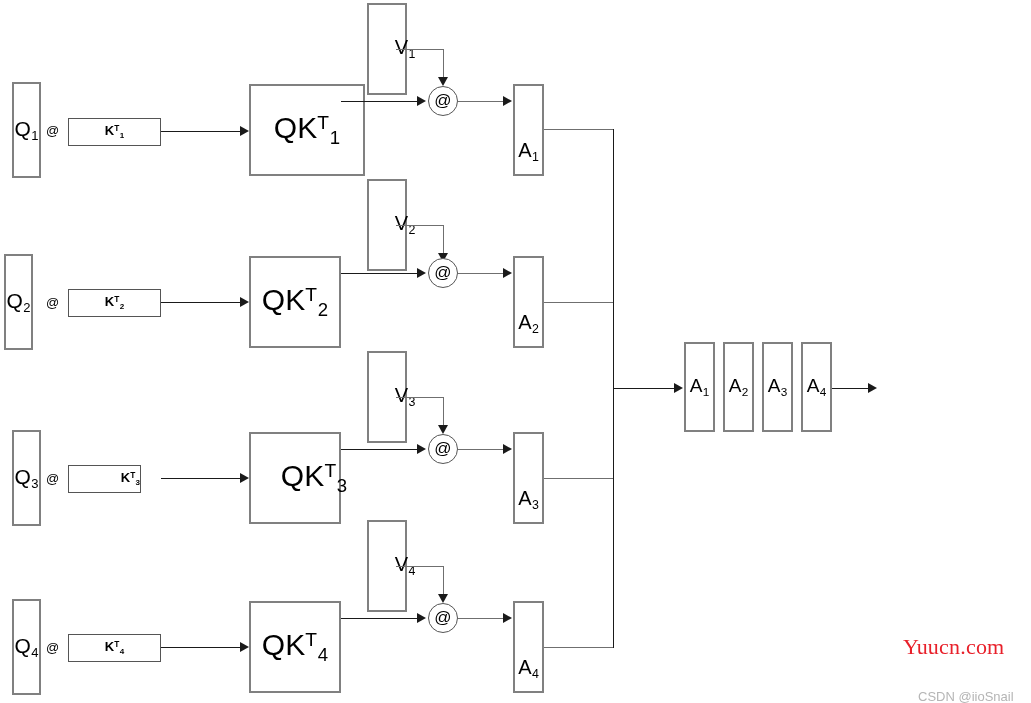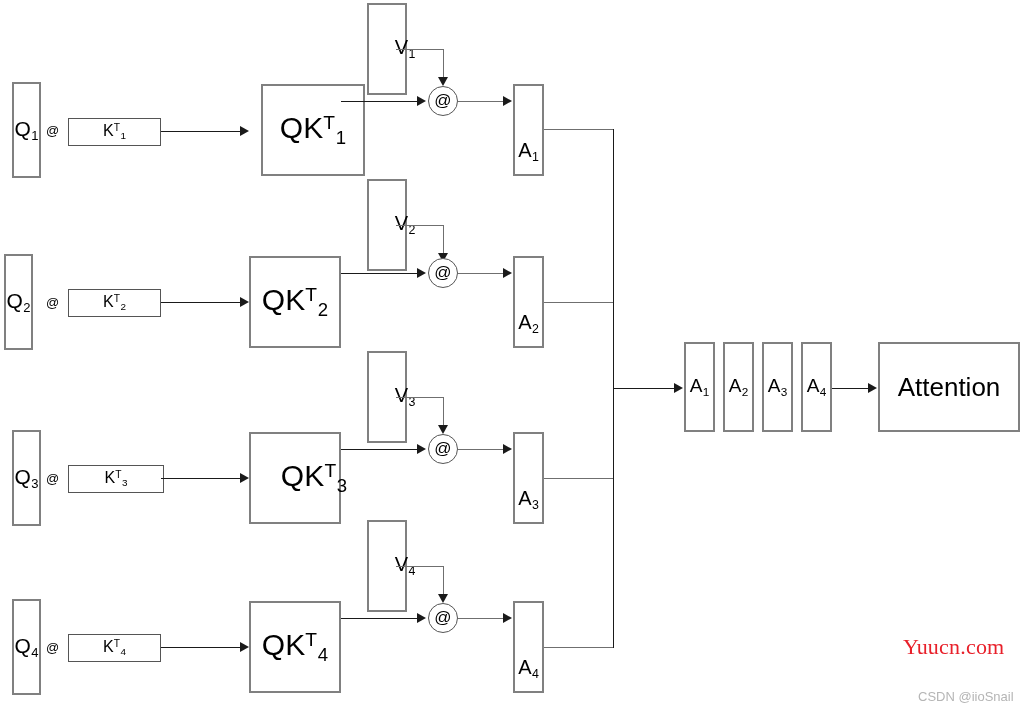--- a/index.html
+++ b/index.html
@@ -29,21 +29,21 @@
     justify-content: center;
     color: #000000;
     line-height: 1;
     white-space: nowrap;
   }
   .box.thin {
     border: 1px solid #555555;
   }
   
   .t-q      { font-size: 21px; }
-  .t-k      { font-size: 16px; }
+  .t-k      { font-size: 13px; font-weight: bold; }
   .t-qkt    { font-size: 30px; }
   .t-v      { font-size: 20px; padding-left: 36px; }
   .t-a      { font-size: 20px; }
   .t-astack { font-size: 19px; }
   .t-attn   { font-size: 26px; }
 
   .sub {
     font-size: 0.62em;
     vertical-align: -0.30em;
     padding-left: 0.04em;
@@ -132,21 +132,21 @@
   <div class="box t-q" style="left:12px; top:82px; width:29px; height:96px;">
     <span><span>Q</span><span class="sub">1</span></span>
   </div>
   <div class="op-label" style="left:46px; top:124px;"><span>@</span></div>
   <div class="box thin t-k" style="left:68px; top:118px; width:93px; height:28px;">
     <span><span>K</span><span class="sup">T</span><span class="sub">1</span></span>
   </div>
   <div class="hline dark" style="left:161px; top:131px; width:79px;"></div>
   <div class="arrow-r" style="left:240px; top:126px;"></div>
 
-  <div class="box t-qkt" style="left:249px; top:84px; width:104px; height:92px;margin-left:12px;">
+  <div class="box t-qkt" style="left:249px; top:84px; width:116px; height:92px;">
     <span><span>QK</span><span class="sup">T</span><span class="sub">1</span></span>
   </div>
 
   <div class="box t-v" style="left:367px; top:3px; width:29px; height:92px;">
     <span><span>V</span><span class="sub">1</span></span>
   </div>
   <div class="hline" style="left:396px; top:49px; width:47px;"></div>
   <div class="vline" style="left:443px; top:49px; height:28px;"></div>
   <div class="arrow-d" style="left:438px; top:77px;"></div>
 
@@ -198,21 +198,21 @@
 
   <div class="box t-a" style="left:513px; top:256px; width:31px; height:92px;">
     <span style="position:relative; top:22px;"><span>A</span><span class="sub">2</span></span>
   </div>
   <div class="hline" style="left:544px; top:302px; width:70px;"></div>
 
   <div class="box t-q" style="left:12px; top:430px; width:29px; height:96px;">
     <span><span>Q</span><span class="sub">3</span></span>
   </div>
   <div class="op-label" style="left:46px; top:472px;"><span>@</span></div>
-  <div class="box thin t-k" style="left:68px; top:465px; width:96px; height:28px;">
+  <div class="box thin t-k" style="left:68px; top:465px; width:73px; height:28px;justify-content:flex-end;">
     <span><span>K</span><span class="sup">T</span><span class="sub">3</span></span>
   </div>
   <div class="hline dark" style="left:161px; top:478px; width:79px;"></div>
   <div class="arrow-r" style="left:240px; top:473px;"></div>
 
   <div class="box t-qkt" style="left:249px; top:432px; width:92px; height:92px;padding-left:38px;">
     <span><span>QK</span><span class="sup">T</span><span class="sub">3</span></span>
   </div>
 
   <div class="box t-v" style="left:367px; top:351px; width:29px; height:92px;">
@@ -286,20 +286,17 @@
   <div class="box t-astack" style="left:762px; top:342px; width:31px; height:90px;">
     <span><span>A</span><span class="sub">3</span></span>
   </div>
   <div class="box t-astack" style="left:801px; top:342px; width:31px; height:90px;">
     <span><span>A</span><span class="sub">4</span></span>
   </div>
 
   <div class="hline dark" style="left:832px; top:388px; width:38px;"></div>
   <div class="arrow-r" style="left:868px; top:383px;"></div>
 
-  <div class="box t-attn" style="left:878px; top:342px; width:142px; height:90px;">
-    <span>Attention</span>
-  </div>
 
   <div class="wm-main" style="left:903px; top:634px;">Yuucn.com</div>
   <div class="wm-sub" style="left:918px; top:678px;margin-top:11px;">CSDN @iioSnail</div>
 
 </div>
 
 </body></html>

